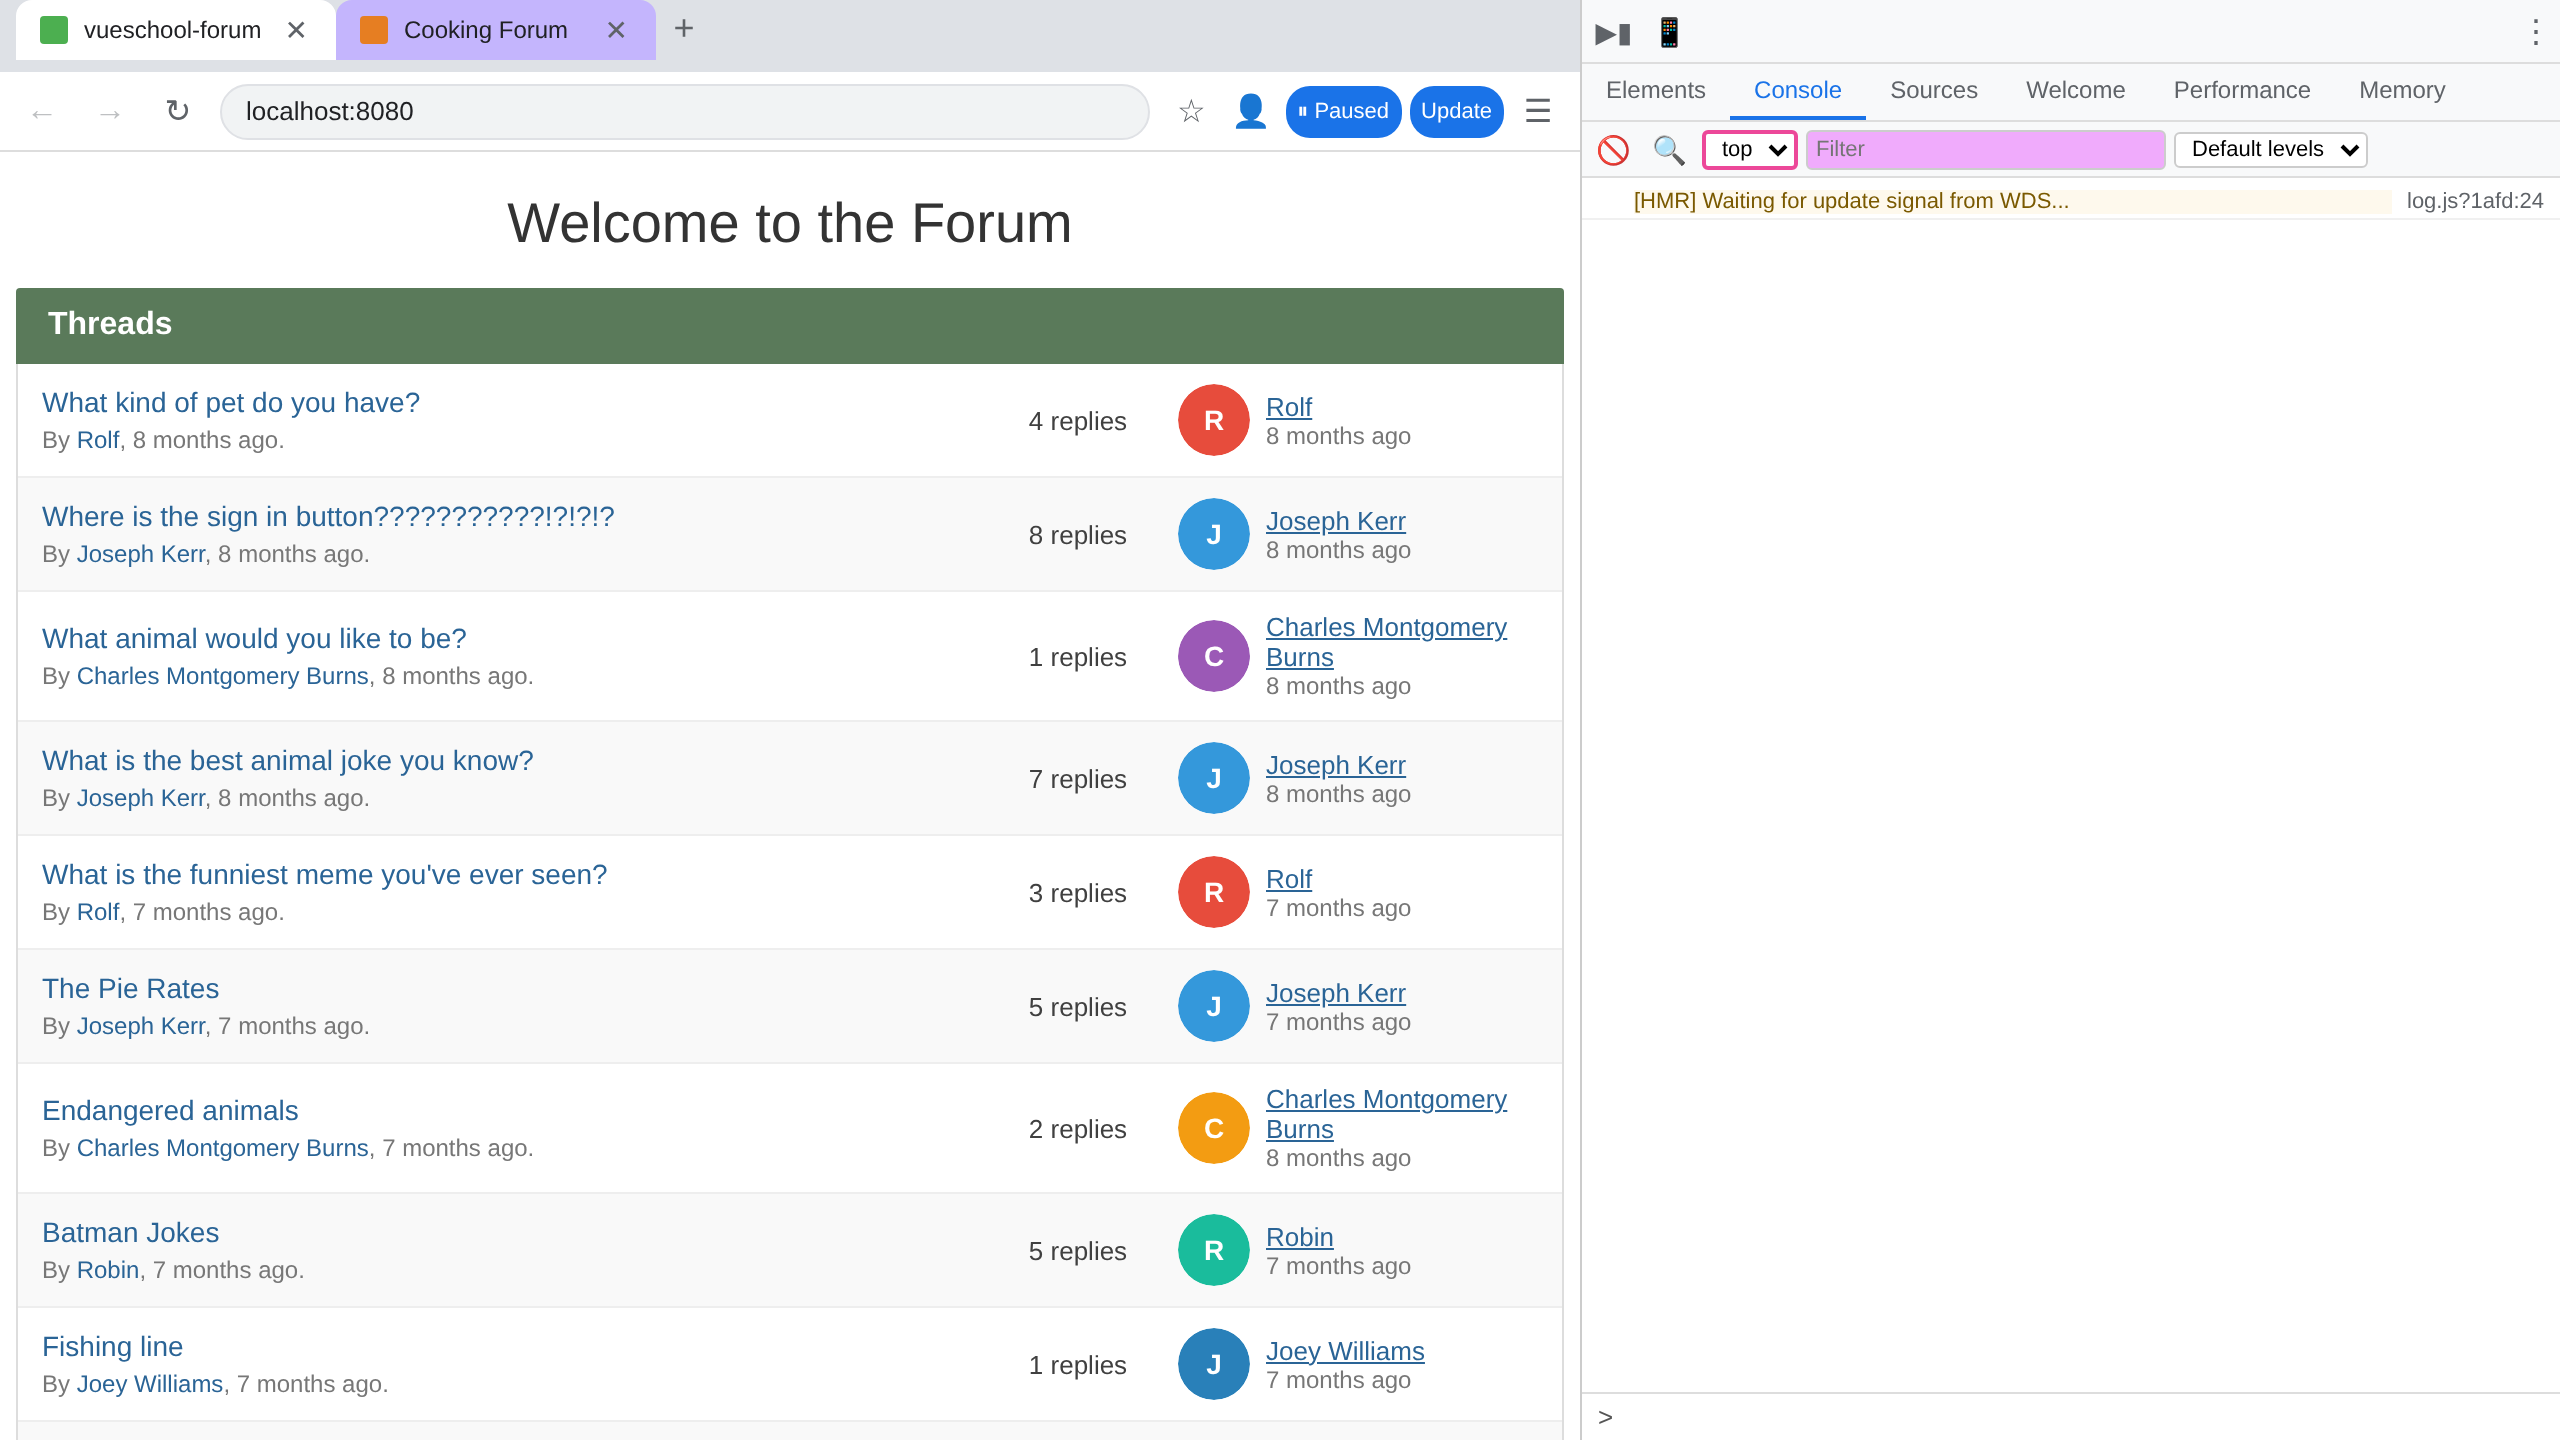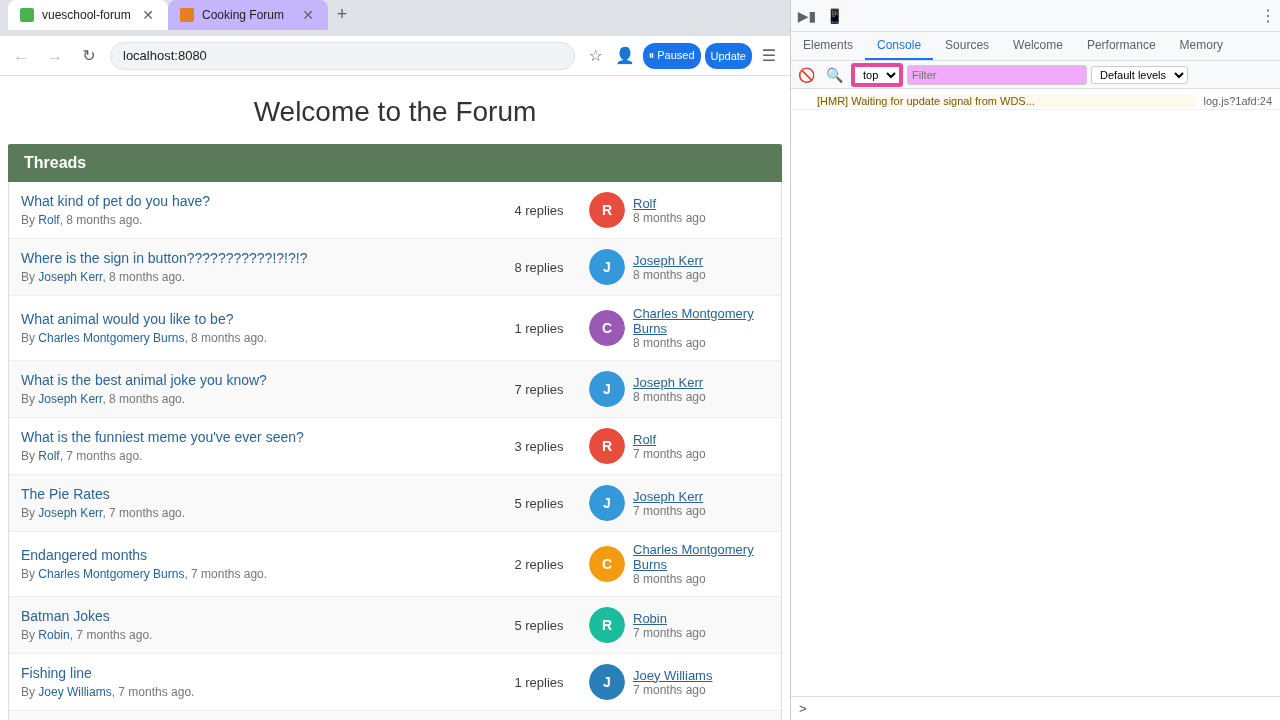--- a/index.html
+++ b/index.html
@@ -43,21 +43,21 @@
     .last-time { color: #777; font-size: 12px; }
 
     
     .devtools { width: 490px; height: 720px; background: #f8f9fa; border-left: 1px solid #ccc; display: flex; flex-direction: column; font-size: 12px; }
     .devtools-toolbar { display: flex; align-items: center; border-bottom: 1px solid #ddd; background: #f8f9fa; height: 32px; padding: 0 4px; gap: 4px; }
     .devtools-icon-btn { width: 24px; height: 24px; display: flex; align-items: center; justify-content: center; color: #5f6368; cursor: pointer; border-radius: 3px; font-size: 14px; }
     .devtools-tabs { display: flex; border-bottom: 1px solid #ddd; background: #f8f9fa; }
     .devtools-tab { padding: 6px 12px; font-size: 12px; color: #5f6368; cursor: pointer; border-bottom: 2px solid transparent; }
     .devtools-tab.active { color: #1a73e8; border-bottom-color: #1a73e8; }
     .devtools-subtoolbar { display: flex; align-items: center; border-bottom: 1px solid #ddd; padding: 2px 4px; gap: 4px; background: #f8f9fa; height: 28px; }
-    .devtools-select { font-size: 11px; border: 4px solid #ec4899; border-radius: 3px; padding: 1px 4px; background: #fff; }
+    .devtools-select { font-size: 11px; border: 2px solid #ec4899; border-radius: 3px; padding: 1px 4px; background: #fff; }
     .filter-input { flex: 0 0 180px; height: 20px; border: 1px solid #ccc; border-radius: 3px; padding: 0 4px; font-size: 11px; background: #f0abfc; }
     .levels-select { font-size: 11px; border: 1px solid #ccc; border-radius: 3px; padding: 1px 4px; background: #fff; }
     .devtools-content { flex: 1; overflow-y: auto; padding: 4px 0; background: #fff; }
     .console-entry { display: flex; align-items: flex-end; padding: 2px 8px; border-bottom: 1px solid #f0f0f0; gap: 8px; }
     .console-arrow { color: #999; font-size: 11px; width: 10px; margin-top: 2px; }
     .console-msg { color: #7a5900; background: #fef9ed; flex: 1; font-size: 11px; word-break: break-all; }
     .console-src { color: #5f6368; font-size: 11px; margin-left: auto; white-space: nowrap; }
     .devtools-prompt { display: flex; align-items: center; border-top: 1px solid #ddd; padding: 4px 8px; background: #fff; gap: 4px; }
     .prompt-arrow { color: #555; font-size: 13px; }
     .prompt-input { flex: 1; border: none; outline: none; font-size: 12px; background: transparent; }
@@ -192,21 +192,21 @@
         <div class="avatar-inner" style="background:#3498db">J</div>
       </div>
       <div class="last-info">
         <a class="last-name" href="#">Joseph Kerr</a>
         <span class="last-time">7 months ago</span>
       </div>
     </div>
   </div>
         <div class="thread-row">
     <div class="thread-info">
-      <a class="thread-title" href="#">Endangered months</a>
+      <a class="thread-title" href="#">Endangered animals</a>
       <span class="thread-meta">By <a href="#">Charles Montgomery Burns</a>, 7 months ago.</span>
     </div>
     <div class="thread-replies">2 replies</div>
     <div class="thread-last">
       <div class="avatar">
         <div class="avatar-inner" style="background:#f39c12">C</div>
       </div>
       <div class="last-info">
         <a class="last-name" href="#">Charles Montgomery Burns</a>
         <span class="last-time">8 months ago</span>

